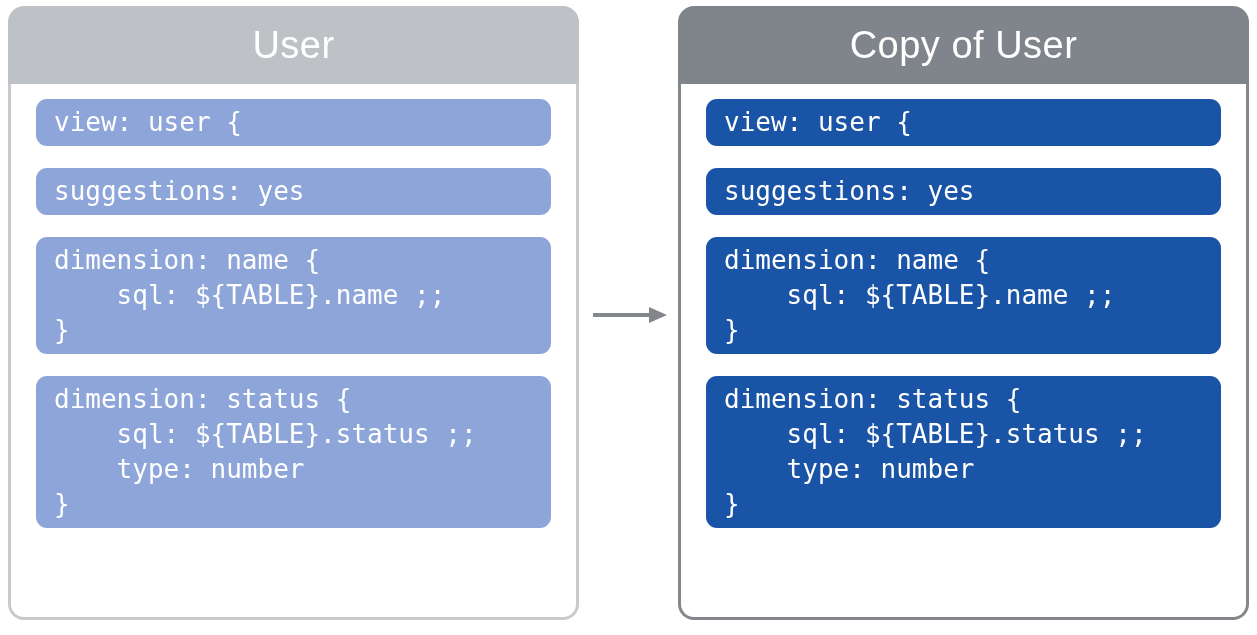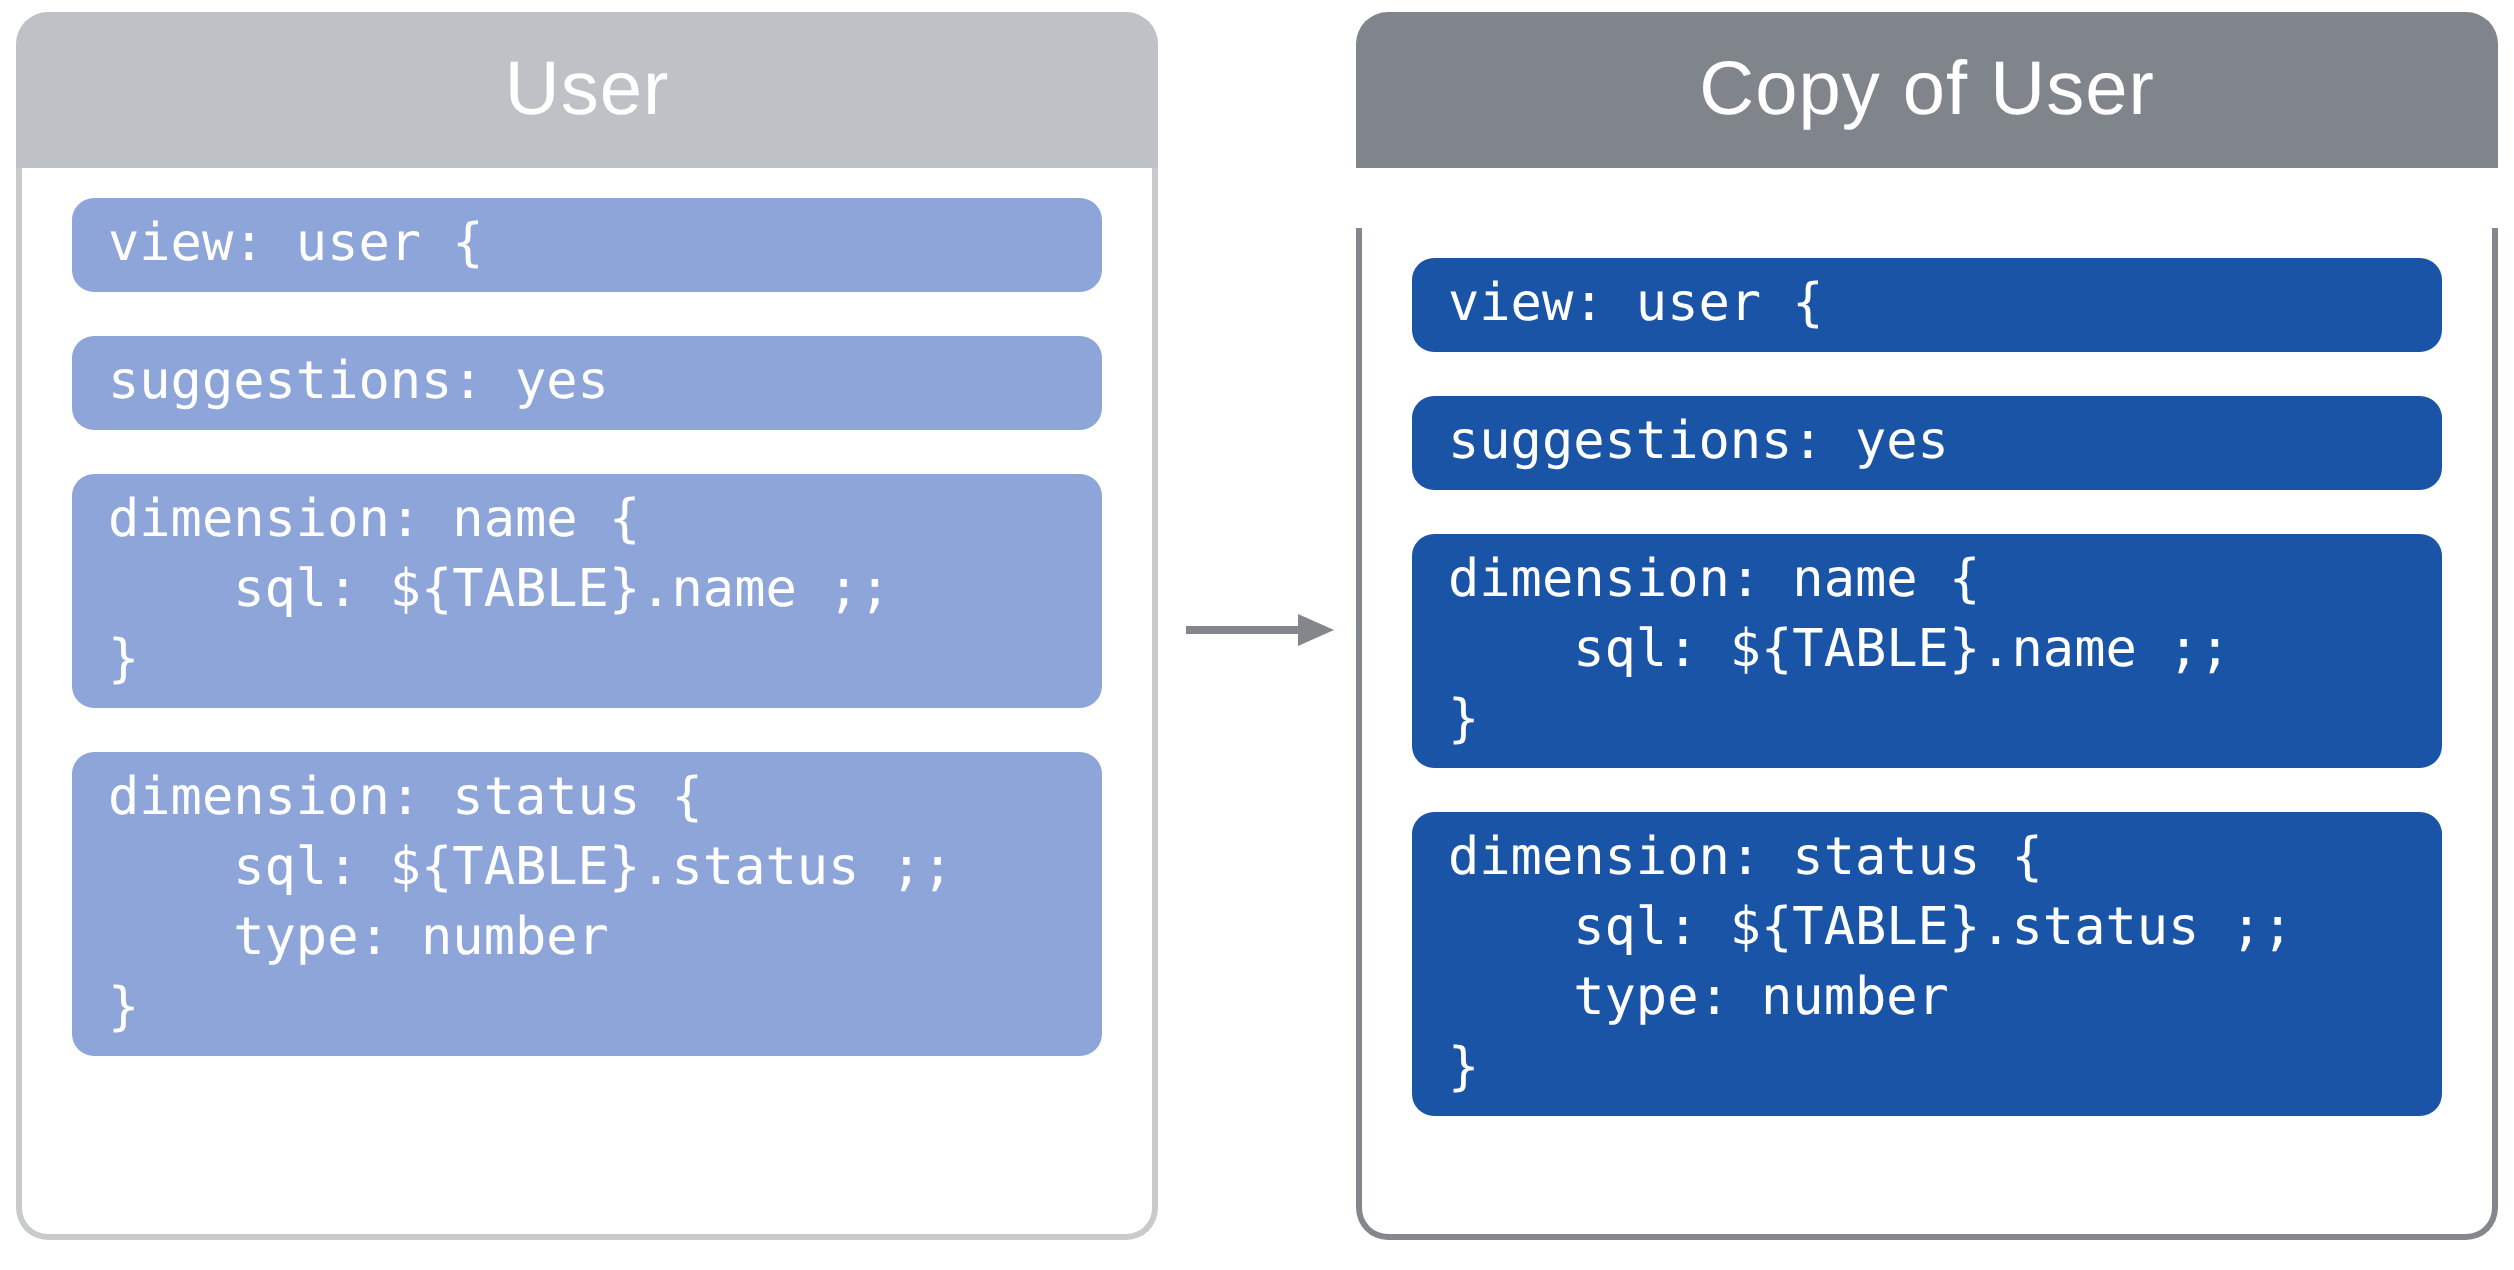--- a/index.html
+++ b/index.html
@@ -27,21 +27,21 @@
   }
   .panel {
     position: absolute;
     top: 6px;
     width: 571px;
     height: 614px;
     display: flex;
     flex-direction: column;
   }
   .panel-user { left: 8px; }
-  .panel-copy { left: 678px; gap: 30px; }
+  .panel-copy { left: 678px; }
   .panel-header {
     height: 78px;
     flex: 0 0 78px;
     border-radius: 16px 16px 0 0;
     display: flex;
     align-items: center;
     justify-content: center;
     color: var(--text-light);
     font-size: 38px;
     font-weight: 500;

